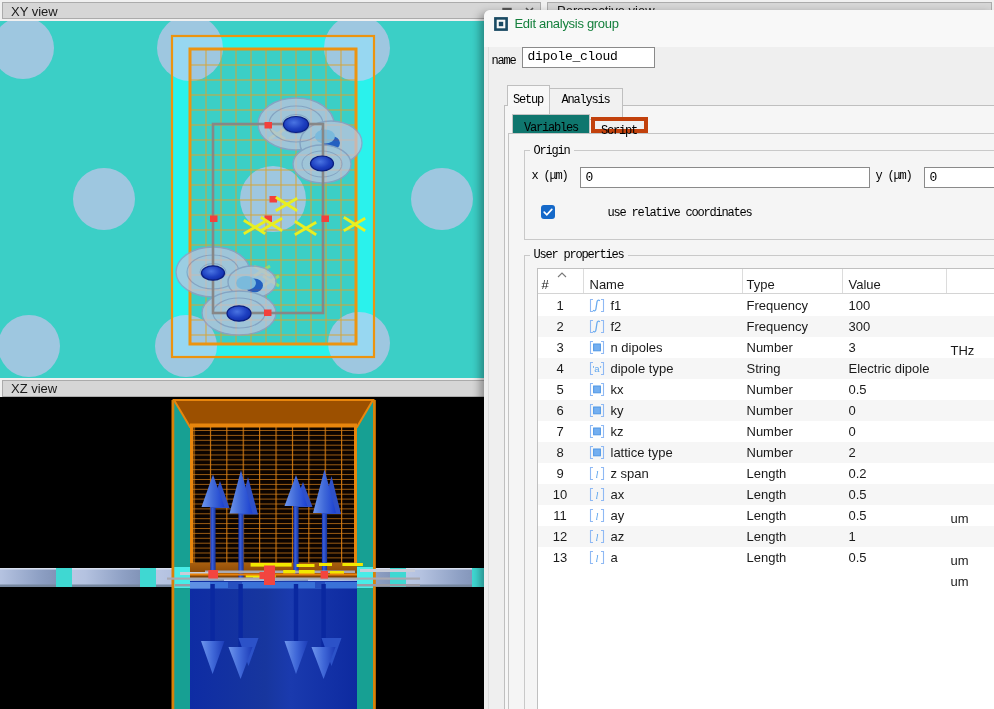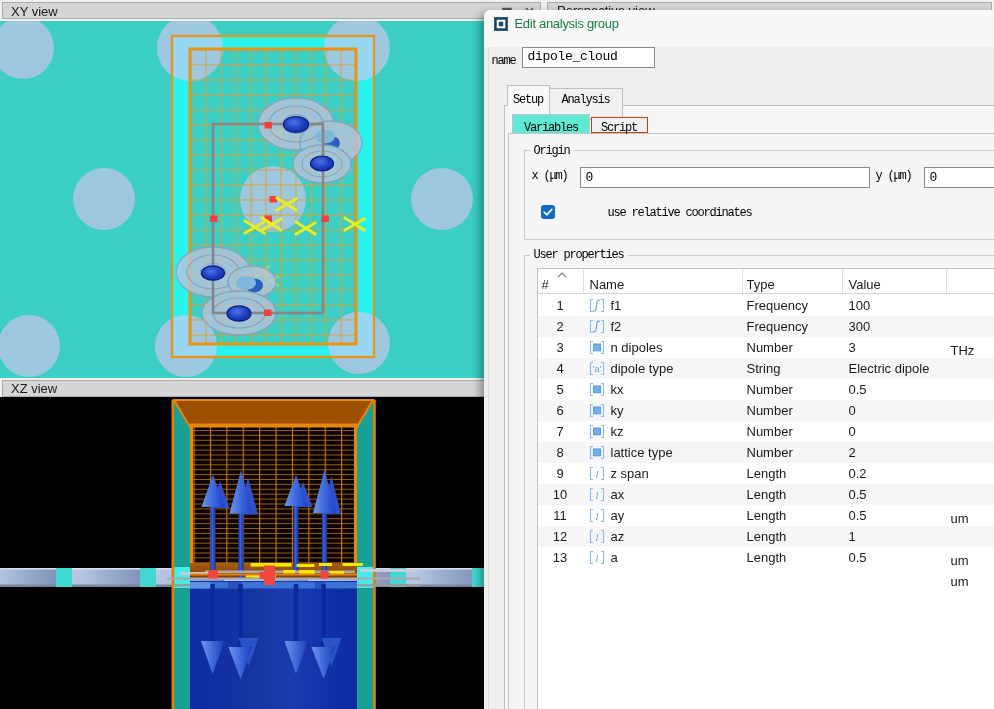--- a/index.html
+++ b/index.html
@@ -269,22 +269,22 @@
 
   <div class="mono" style="position:absolute;left:8px;top:44px;">name</div>
   <input-box style="position:absolute;left:38px;top:37px;width:131px;height:19px;background:#fff;border:1px solid #8a8a8a;display:block;"></input-box>
   <div class="mono" style="position:absolute;left:44px;top:39px;font-size:13px;letter-spacing:-0.3px;">dipole_cloud</div>
 
   <div style="position:absolute;left:20.5px;top:95px;width:490px;height:604px;background:#F6F6F6;border:1px solid #bfbfbf;border-right:none;border-bottom:none;box-sizing:border-box;"></div>
   <div style="position:absolute;left:65px;top:78px;width:74px;height:32px;background:#F1F1F1;border:1px solid #bfbfbf;box-sizing:border-box;text-align:center;"><span class="mono" style="position:relative;top:0px;">Analysis</span></div>
   <div style="position:absolute;left:23px;top:75px;width:43px;height:21px;background:#F8F8F8;border:1px solid #bfbfbf;border-bottom:none;box-sizing:border-box;text-align:center;"><span class="mono" style="position:relative;top:3px;">Setup</span></div>
 
   <div style="position:absolute;left:24.7px;top:123px;width:486px;height:576px;background:#F5F5F5;border:1px solid #c4c4c4;border-right:none;border-bottom:none;box-sizing:border-box;"></div>
-  <div style="position:absolute;left:107px;top:107px;width:57px;height:16px;background:#F0F0F0;border:1px solid #c2410c;box-sizing:border-box;text-align:center;"><span class="mono" style="position:relative;top:-1px;">Script</span></div>
-  <div style="position:absolute;left:28.5px;top:104px;width:78px;height:19px;background:#5eead4;border:1px solid #c4c4c4;border-bottom:none;box-sizing:border-box;text-align:center;"><span class="mono" style="position:relative;top:2px;">Variables</span></div>
+  <div style="position:absolute;left:107px;top:107px;width:57px;height:16px;background:#F0F0F0;border:4px solid #c2410c;box-sizing:border-box;text-align:center;"><span class="mono" style="position:relative;top:-1px;">Script</span></div>
+  <div style="position:absolute;left:28.5px;top:104px;width:78px;height:19px;background:#0f766e;border:1px solid #c4c4c4;border-bottom:none;box-sizing:border-box;text-align:center;"><span class="mono" style="position:relative;top:2px;">Variables</span></div>
 
   <div style="position:absolute;left:40.5px;top:140px;width:480px;height:88px;border:1px solid #c9c9c9;"></div>
   <div class="mono" style="position:absolute;left:46px;top:134px;background:#F5F5F5;padding:0 4px;">Origin</div>
   <div class="mono" style="position:absolute;left:48px;top:159px;">x (μm)</div>
   <div style="position:absolute;left:96px;top:156.5px;width:288px;height:19px;background:#fff;border:1px solid #8a8a8a;"></div>
   <div class="mono" style="position:absolute;left:102px;top:160px;font-size:13px;">0</div>
   <div class="mono" style="position:absolute;left:392px;top:159px;">y (μm)</div>
   <div style="position:absolute;left:440px;top:156.5px;width:85px;height:19px;background:#fff;border:1px solid #8a8a8a;"></div>
   <div class="mono" style="position:absolute;left:446px;top:160px;font-size:13px;">0</div>
 

